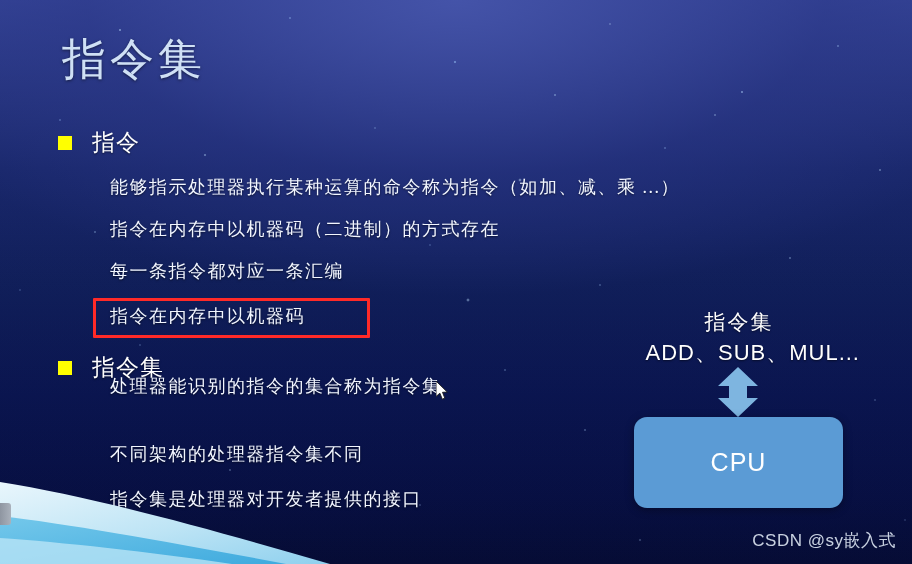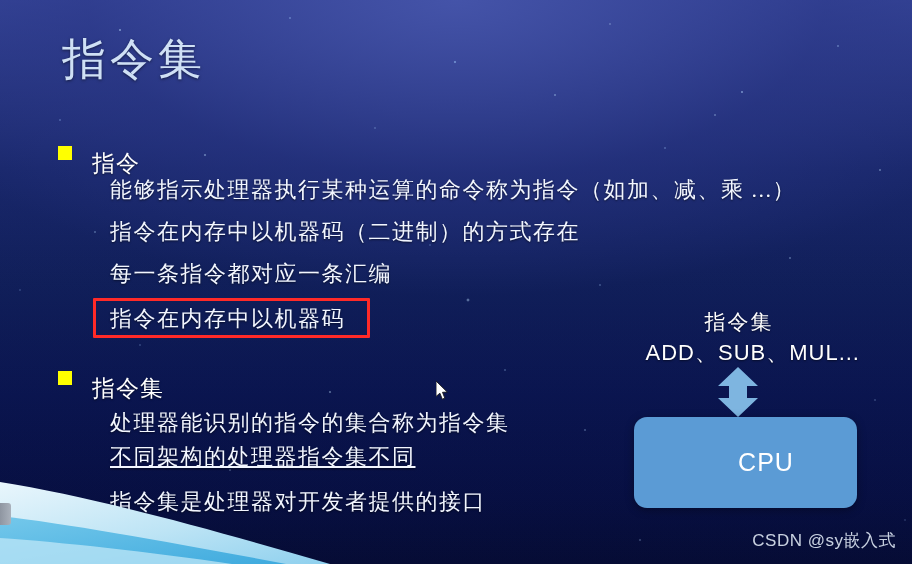--- a/index.html
+++ b/index.html
@@ -83,26 +83,25 @@
     height: 14px;
     background: #ffff00;
     margin-right: 20px;
     flex: 0 0 auto;
   }
   .bullet-label {
     font-size: 23px;
     color: #ffffff;
     letter-spacing: 1px;
     text-shadow: 0 1px 2px rgba(0,0,0,0.55);
-    margin-top: 21px;
   }
 
   .sub-line {
     position: absolute;
-    font-size: 22px;
+    font-size: 18px;
     color: #f2f6ff;
     letter-spacing: 1.5px;
     white-space: nowrap;
     text-shadow: 0 1px 2px rgba(0,0,0,0.55);
   }
 
   .highlight-box {
     position: absolute;
     left: 93px;
     top: 298px;
@@ -141,29 +140,28 @@
     position: absolute;
     left: 714px;
     top: 367px;
     width: 48px;
     height: 50px;
   }
   .cpu-box {
     position: absolute;
     left: 634px;
     top: 417px;
-    width: 182px;
+    width: 209px;
     height: 91px;
     background: #5b9bd5;
     border-radius: 13px;
     display: flex;
     align-items: center;
     justify-content: center;
     box-shadow: 0 2px 8px rgba(0,0,0,0.35);
-    padding-left: 41px;
   }
   .cpu-label {
     font-family: "Liberation Sans", "DejaVu Sans", sans-serif;
     font-size: 25px;
     color: #ffffff;
     letter-spacing: 1px;
   }
 
   
   .swoosh { position: absolute; left: 0; bottom: 0; width: 330px; height: 90px; }
@@ -213,22 +211,22 @@
     <div class="sub-line" style="left:110px; top:259px;font-family:Liberation Serif, serif;">每一条指令都对应一条汇编</div>
     <div class="sub-line" style="left:110px; top:304px;">指令在内存中以机器码</div>
 
     <div class="highlight-box"></div>
 
     <div class="bullet-row" style="left:58px; top:352px;">
       <span class="bullet-sq"></span>
       <span class="bullet-label">指令集</span>
     </div>
 
-    <div class="sub-line" style="left:110px; top:408px;">处理器能识别的指令的集合称为指令集</div>
-    <div class="sub-line" style="left:110px; top:442px;text-decoration:underline;">不同架构的处理器指令集不同</div>
+    <div class="sub-line" style="left:110px; top:374px;">处理器能识别的指令的集合称为指令集</div>
+    <div class="sub-line" style="left:110px; top:442px;">不同架构的处理器指令集不同</div>
     <div class="sub-line" style="left:110px; top:487px;font-family:Liberation Serif, serif;">指令集是处理器对开发者提供的接口</div>
   </div>
 
   <div class="diagram-title">指令集</div>
   <div class="diagram-ops">ADD、SUB、MUL...</div>
 
   <div class="arrow-wrap">
     <svg width="48" height="50" viewBox="0 0 48 50" xmlns="http://www.w3.org/2000/svg">
       <polygon points="24,0 44,19 33,19 33,31 44,31 24,50 4,31 15,31 15,19 4,19" fill="#7eb5e0"></polygon>
     </svg>

